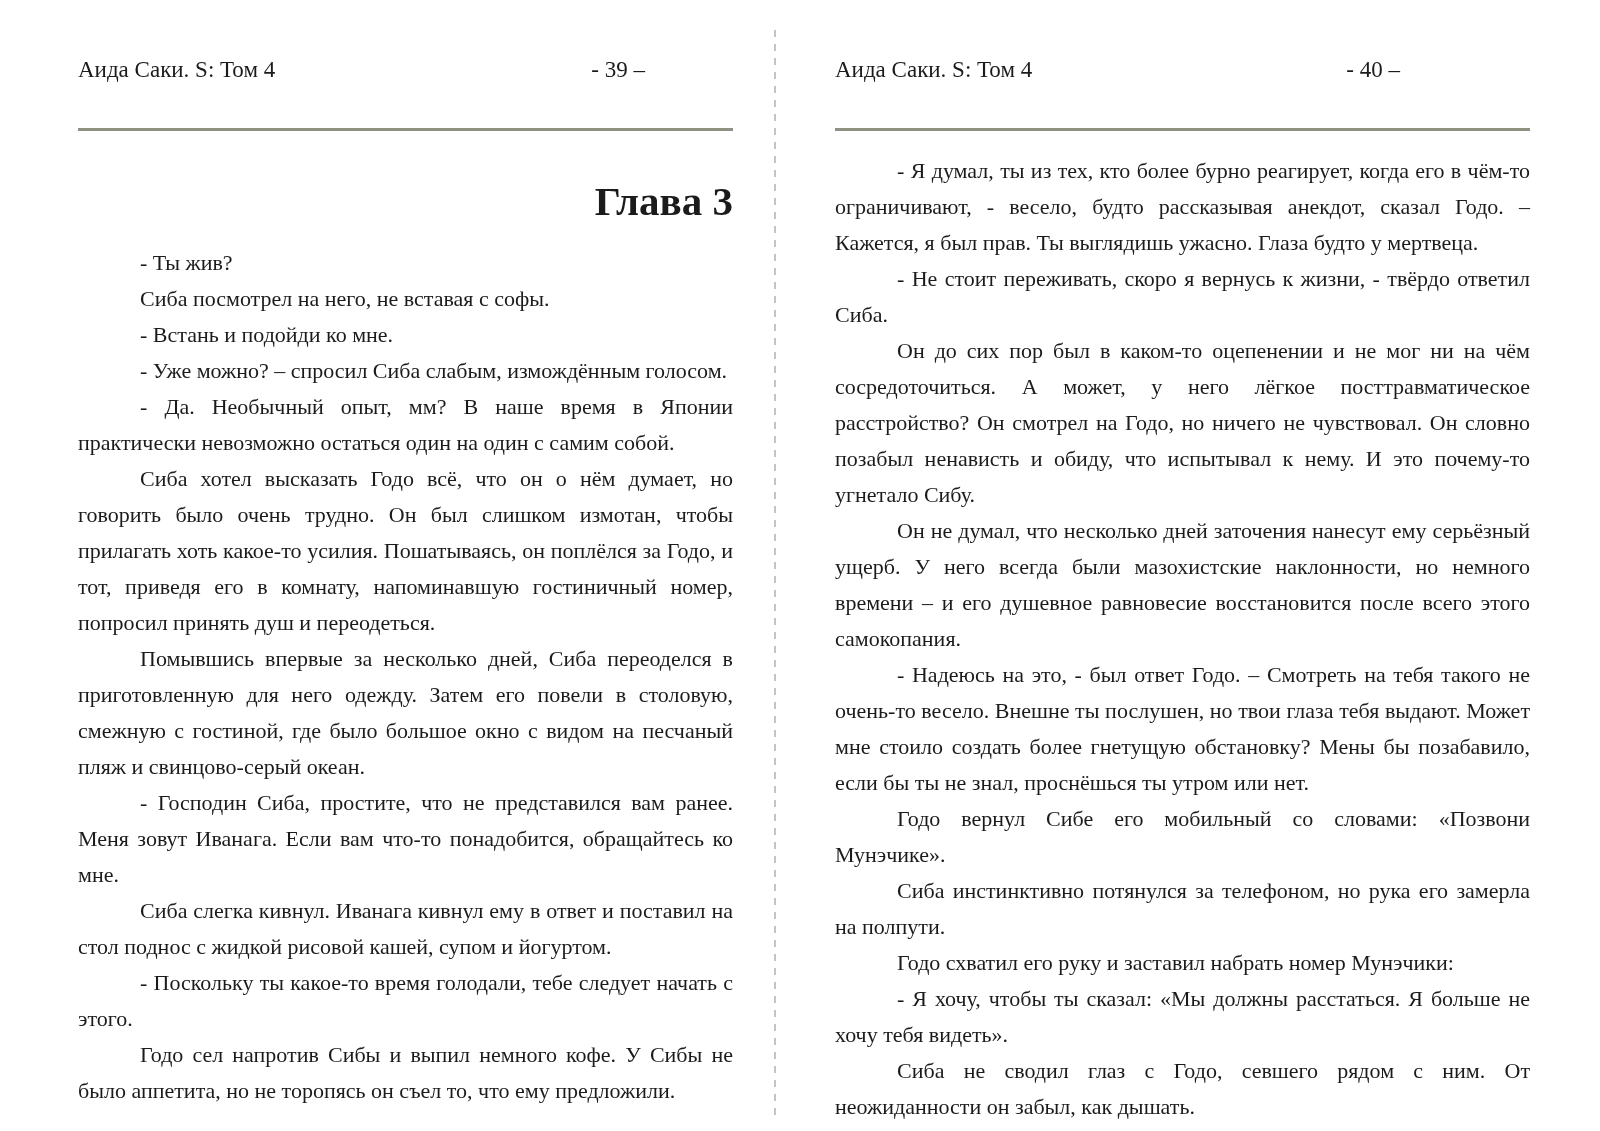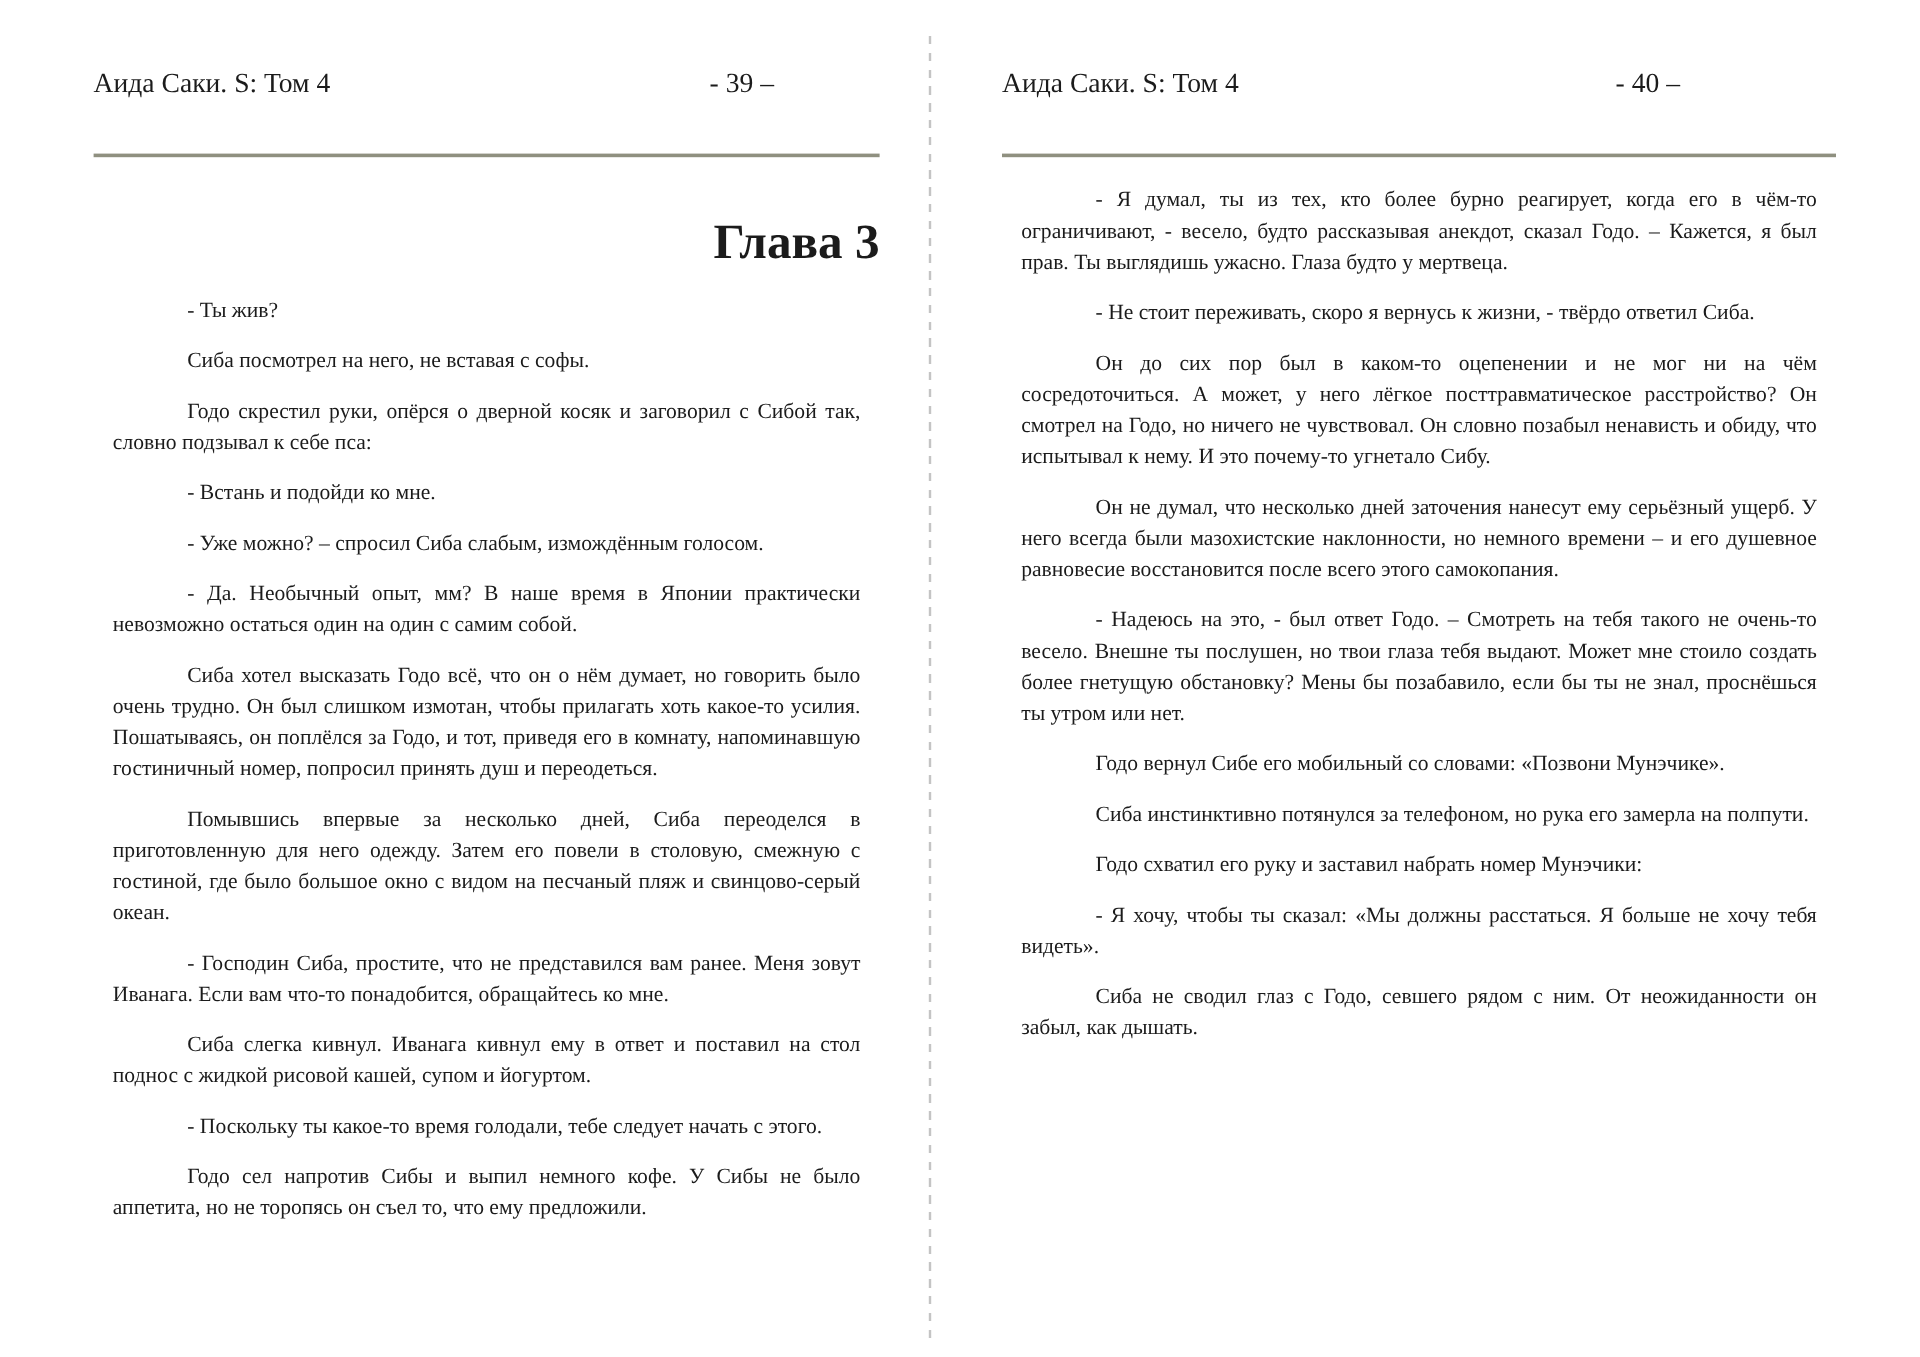--- a/index.html
+++ b/index.html
@@ -49,25 +49,25 @@
     text-align: right;
     font-weight: 700;
     font-size: 41px;
     line-height: 36px;
   }
 
   .page-body { margin-top: 22px; }
   .page-left .page-body { margin-top: 0; }
 
   .page-body p {
-    margin: 16px;
+    margin: 0;
     text-indent: 62px;
     text-align: justify;
-    font-size: 18px;
-    line-height: 26px;
+    font-size: 22px;
+    line-height: 36px;
   }
 
   .page-divider {
     position: absolute;
     left: 774px;
     top: 30px;
     bottom: 14px;
     width: 2px;
     background: repeating-linear-gradient(
       to bottom,
@@ -84,21 +84,20 @@
   <div class="page page-left">
     <div class="page-header">
       <span>Аида Саки. S: Том 4</span>
       <span class="page-number">- 39 –</span>
     </div>
     <div class="header-rule"></div>
     <div class="chapter-title">Глава 3</div>
     <div class="page-body">
         <p>- Ты жив?</p>
         <p>Сиба посмотрел на него, не вставая с софы.</p>
-        <p>Годо скрестил руки, опёрся о дверной косяк и заговорил с Сибой так, словно подзывал к себе пса:</p>
         <p>- Встань и подойди ко мне.</p>
         <p>- Уже можно? – спросил Сиба слабым, измождённым голосом.</p>
         <p>- Да. Необычный опыт, мм? В наше время в Японии практически невозможно остаться один на один с самим собой.</p>
         <p>Сиба хотел высказать Годо всё, что он о нём думает, но говорить было очень трудно. Он был слишком измотан, чтобы прилагать хоть какое-то усилия. Пошатываясь, он поплёлся за Годо, и тот, приведя его в комнату, напоминавшую гостиничный номер, попросил принять душ и переодеться.</p>
         <p>Помывшись впервые за несколько дней, Сиба переоделся в приготовленную для него одежду. Затем его повели в столовую, смежную с гостиной, где было большое окно с видом на песчаный пляж и свинцово-серый океан.</p>
         <p>- Господин Сиба, простите, что не представился вам ранее. Меня зовут Иванага. Если вам что-то понадобится, обращайтесь ко мне.</p>
         <p>Сиба слегка кивнул. Иванага кивнул ему в ответ и поставил на стол поднос с жидкой рисовой кашей, супом и йогуртом.</p>
         <p>- Поскольку ты какое-то время голодали, тебе следует начать с этого.</p>
         <p>Годо сел напротив Сибы и выпил немного кофе. У Сибы не было аппетита, но не торопясь он съел то, что ему предложили.</p>
       </div>

